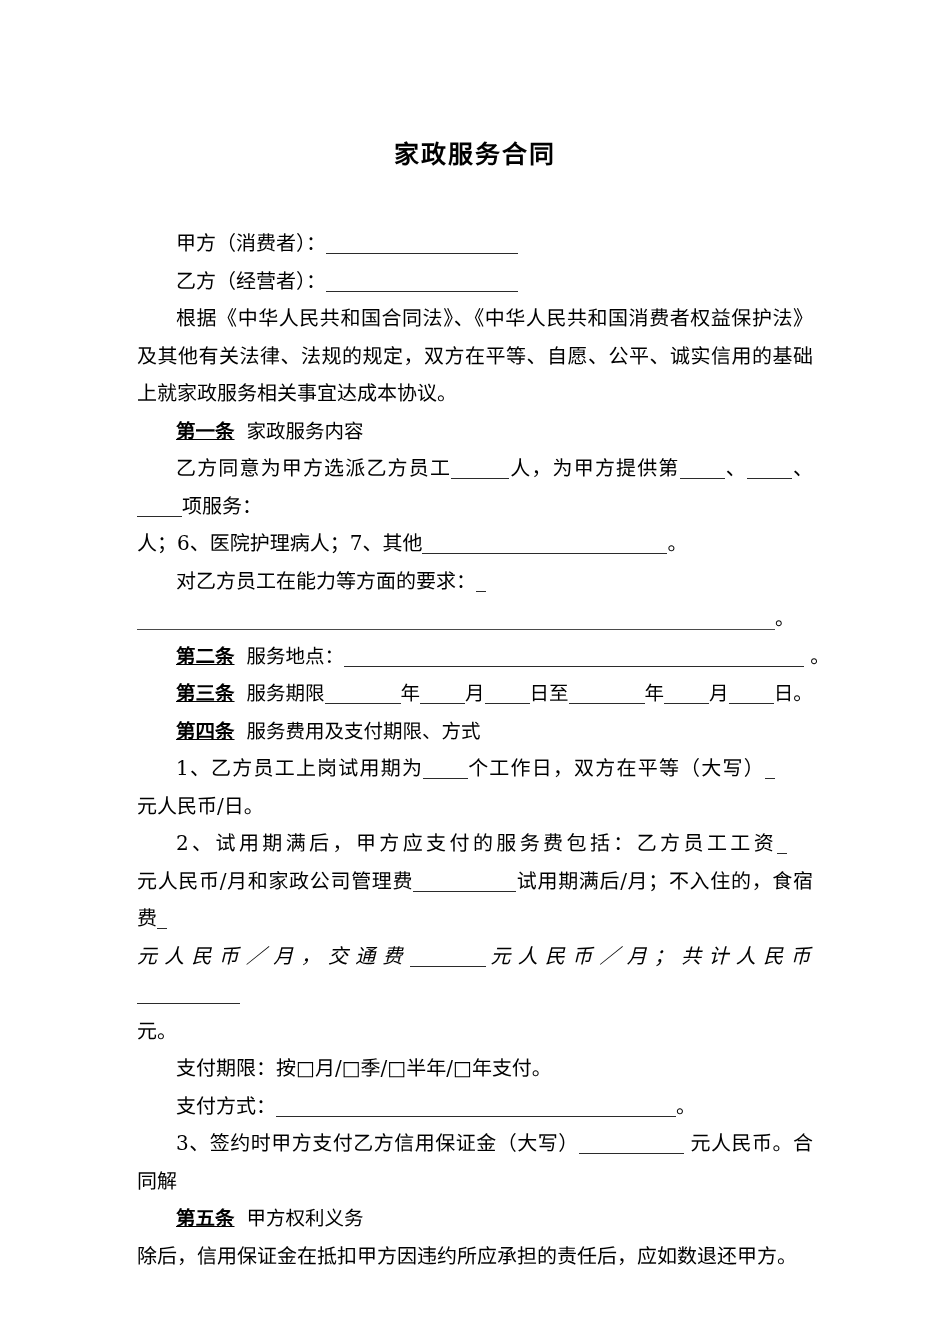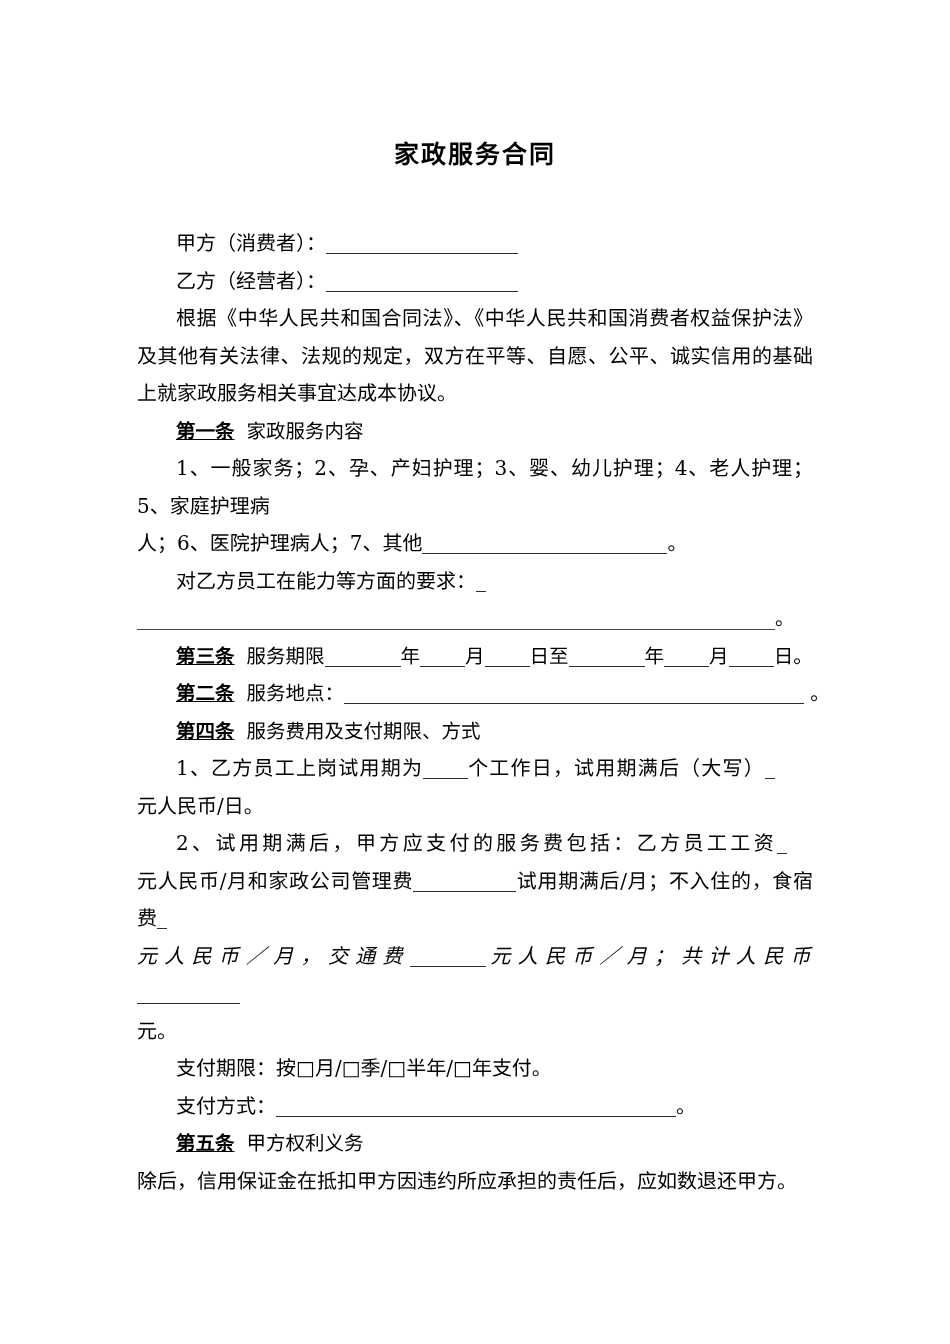--- a/index.html
+++ b/index.html
@@ -124,49 +124,51 @@
     <p class="para indent">
       <span>乙方（经营者）：</span><span class="blank b-party"></span>
     </p>
 
     <p class="para indent">根据《中华人民共和国合同法》、《中华人民共和国消费者权益保护法》及其他有关法律、法规的规定，双方在平等、自愿、公平、诚实信用的基础上就家政服务相关事宜达成本协议。</p>
 
     <p class="para indent clause-head">
       <span class="label">第一条</span><span class="sep"></span><span>家政服务内容</span>
     </p>
 
+    <p class="para indent">
+      <span>乙方同意为甲方选派乙方员工</span><span class="blank b-md"></span><span>人，为甲方提供第</span><span class="blank b-sm"></span><span>、</span><span class="blank b-sm"></span><span>、</span><span class="blank b-sm"></span><span>项服务：</span>
+    </p>
 
-    <p class="para indent">1、一般家务；2、孕、产妇护理；3、婴、幼儿护理；4、老人护理；5、家庭护理病</p>
 
     <p class="para">
       <span>人；6、医院护理病人；7、</span><span>其他</span><span class="blank b-other"></span><span>。</span>
     </p>
 
     <p class="para indent">
       <span>对乙方员工在能力等方面的要求：</span><span class="blank b-tail"></span>
     </p>
 
     <p class="rule-row">
       <span class="rule-line"></span><span>。</span>
     </p>
 
     <p class="para indent clause-head nowrap">
-      <span class="label">第三条</span><span class="sep"></span><span>服务期限</span><span class="blank b-lg"></span><span>年</span><span class="blank b-sm"></span><span>月</span><span class="blank b-sm"></span><span>日</span><span>至</span><span class="blank b-lg"></span><span>年</span><span class="blank b-sm"></span><span>月</span><span class="blank b-sm"></span><span>日</span><span>。</span>
+      <span class="label">第二条</span><span class="sep"></span><span>服务地点：</span><span class="blank b-addr"></span>&nbsp;<span>。</span>
     </p>
 
     <p class="para indent clause-head nowrap">
-      <span class="label">第二条</span><span class="sep"></span><span>服务地点：</span><span class="blank b-addr"></span>&nbsp;<span>。</span>
+      <span class="label">第三条</span><span class="sep"></span><span>服务期限</span><span class="blank b-lg"></span><span>年</span><span class="blank b-sm"></span><span>月</span><span class="blank b-sm"></span><span>日</span><span>至</span><span class="blank b-lg"></span><span>年</span><span class="blank b-sm"></span><span>月</span><span class="blank b-sm"></span><span>日</span><span>。</span>
     </p>
 
     <p class="para indent clause-head">
       <span class="label">第四条</span><span class="sep"></span><span>服务费用及支付期限、方式</span>
     </p>
 
     <p class="para indent stretch-2">
-      <span>1、乙方员工上岗试用期为</span><span class="blank b-sm"></span><span>个工作日，试用期满后（大写）</span><span class="blank b-tail"></span>
+      <span>1、乙方员工上岗试用期为</span><span class="blank b-sm"></span><span>个工作日，双方在平等（大写）</span><span class="blank b-tail"></span>
     </p>
     <p class="para">元人民币/日。</p>
 
     <p class="para indent stretch-1">
       <span>2、试用期满后，甲方应支付的服务费包括：乙方员工工资</span><span class="blank b-tail"></span>
     </p>
     <p class="para">
       <span>元人民币/月和家政公司管理费</span><span class="blank b-xl"></span><span>试用期满后/月；不入住的，食宿费</span><span class="blank b-tail"></span>
     </p>
     <p class="para stretch-3">
@@ -175,20 +177,23 @@
     <p class="para">元。</p>
 
     <p class="para indent">
       <span>支付期限：按</span><span class="box">□</span><span>月</span><span>/</span><span class="box">□</span><span>季</span><span>/</span><span class="box">□</span><span>半年</span><span>/</span><span class="box">□</span><span>年</span><span>支付。</span>
     </p>
 
     <p class="para indent nowrap">
       <span>支付方式：</span><span class="blank b-paymode"></span><span>。</span>
     </p>
 
+    <p class="para indent">
+      <span>3、签约时甲方支付乙方信用保证金（大写）</span><span class="blank b-deposit"></span>&nbsp;<span>元人民币。合同解</span>
+    </p>
     <p class="para indent clause-head">
       <span class="label">第五条</span><span class="sep"></span><span>甲方权利义务</span>
     </p>
 
     <p class="para">除后，信用保证金在抵扣甲方因违约所应承担的责任后，应如数退还甲方。</p>
 
   </div>
 </div>
 
 </body></html>

